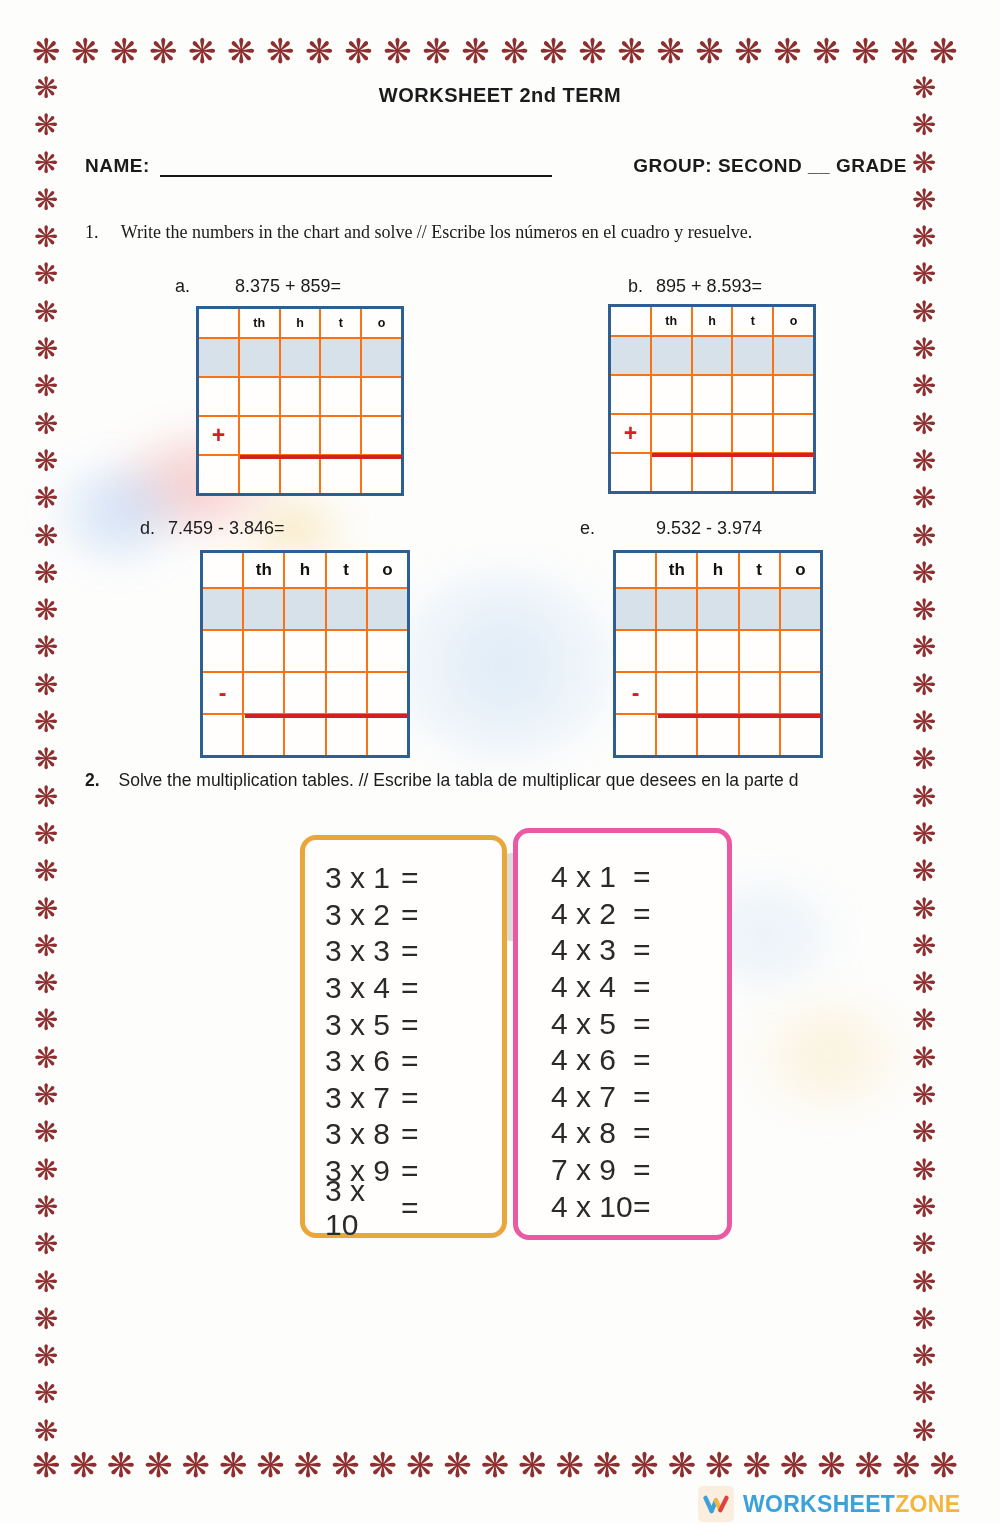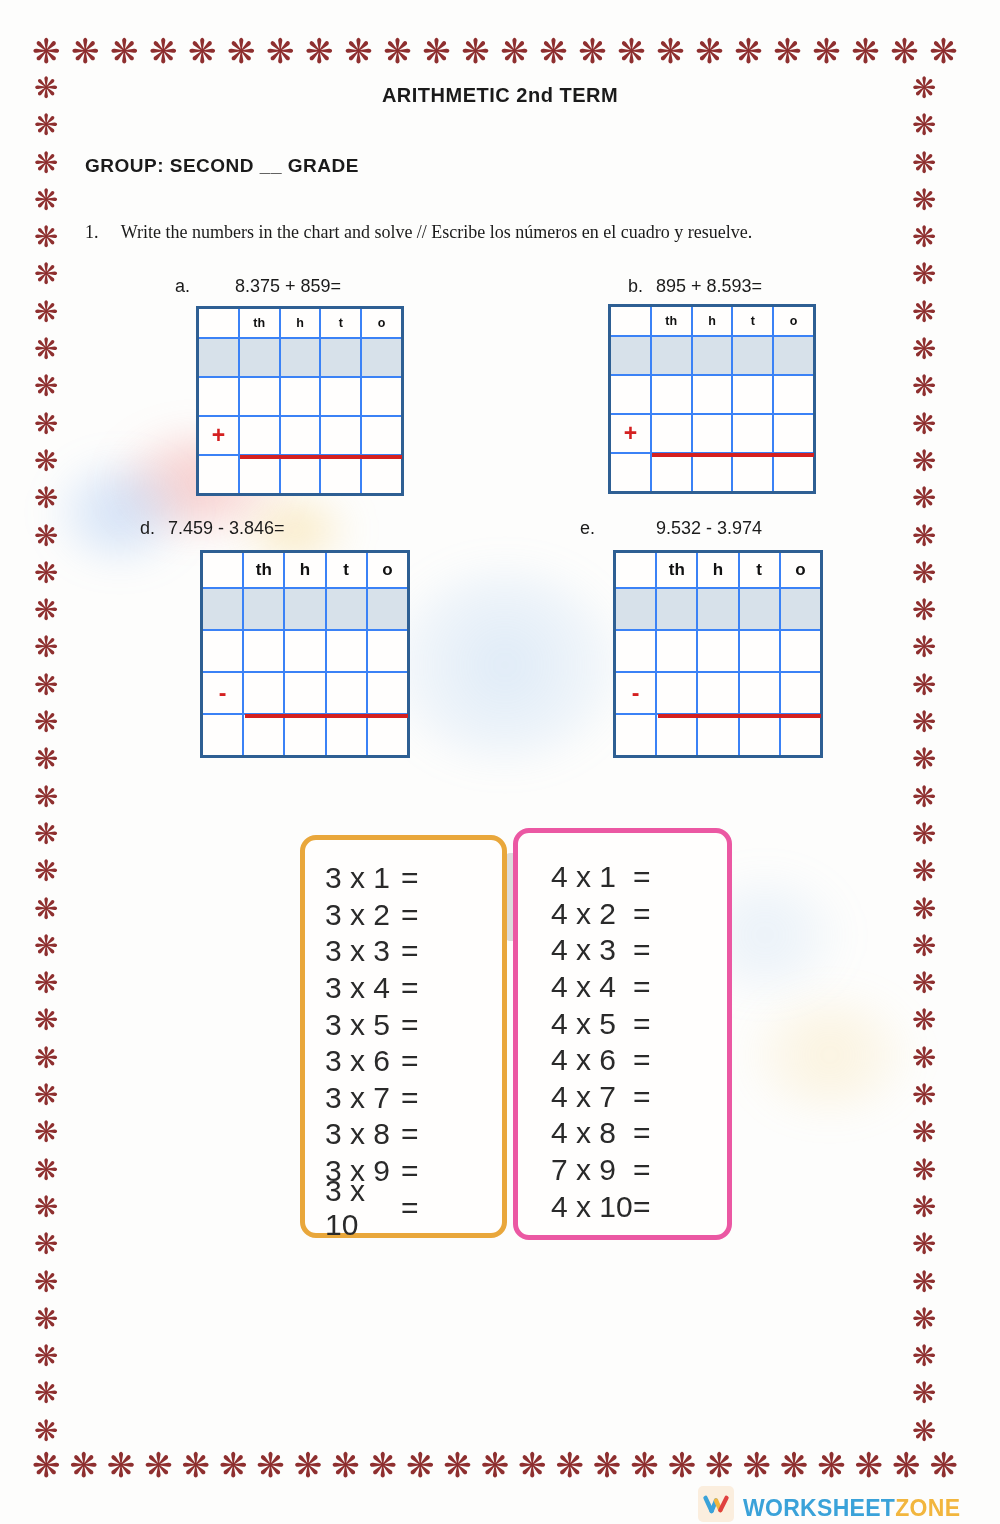--- a/index.html
+++ b/index.html
@@ -40,21 +40,21 @@
   .q1 .qnum{margin-right:18px;}
 
   
   .chart-title{position:absolute;font-size:18px;z-index:1;white-space:nowrap;}
   .t-a{left:175px;top:276px;} .t-a .c-expr{margin-left:40px;}
   .t-b{left:628px;top:276px;} .t-b .c-expr{margin-left:8px;}
   .t-d{left:140px;top:518px;} .t-d .c-expr{margin-left:8px;}
   .t-e{left:580px;top:518px;} .t-e .c-expr{margin-left:56px;}
 
   .pv-grid{position:absolute;display:grid;grid-template-columns:repeat(5,1fr);
-    gap:2px;background:#3b82f6;border:3px solid #2e5f93;z-index:1;}
+    gap:2px;background:#f97316;border:3px solid #2e5f93;z-index:1;}
   .g-a{left:196px;top:306px;width:202px;}
   .g-b{left:608px;top:304px;width:202px;}
   .g-d{left:200px;top:550px;width:204px;}
   .g-e{left:613px;top:550px;width:204px;}
   .grid-sm{grid-template-rows:28px 37px 37px 37px 37px;}
   .grid-lg{grid-template-rows:34px 40px 40px 40px 40px;}
   .pv-grid .cell{background:#fffefd;display:flex;align-items:center;justify-content:center;}
   .pv-grid .cell.shade{background:#d7e1ea;}
   .pv-grid .cell.hdr{font-weight:700;color:#111;}
   .grid-sm .cell.hdr{font-size:12.5px;}
@@ -73,21 +73,21 @@
   .flap{position:absolute;left:506px;top:853px;width:16px;height:88px;background:#dcdcdc;border-radius:4px;z-index:1;}
   .mbox{position:absolute;background:#fffefd;border-radius:16px;z-index:2;box-sizing:border-box;}
   #table-3{left:300px;top:835px;width:207px;height:403px;border:5px solid #e9a73b;padding:20px 0 0 20px;}
   #table-4{left:513px;top:828px;width:219px;height:412px;border:5px solid #eb58a3;padding:26px 0 0 33px;}
   .mrow{height:36.6px;display:flex;align-items:center;font-size:30px;color:#2a2a2a;}
   #table-3 .lhs{width:76px;}
   #table-4 .lhs{width:82px;}
   .eq{font-weight:400;}
 
   
-  .footer{position:absolute;left:698px;top:1486px;display:flex;align-items:flex-end;gap:9px;z-index:3;}
+  .footer{position:absolute;left:698px;top:1486px;display:flex;align-items:center;gap:9px;z-index:3;}
   .logo-sq{width:36px;height:36px;background:#fbeede;border-radius:5px;display:flex;align-items:center;justify-content:center;}
   .brand{font-size:23px;font-weight:700;letter-spacing:.3px;white-space:nowrap;}
   .brand .b1{color:#3aa2d9;}
   .brand .b2{color:#f2b63e;}
 </style>
 </head>
 <body>
 
 <div class="blob blob-pink"></div>
 <div class="blob blob-blue1"></div>
@@ -221,23 +221,27 @@
     <span class="flower">❋</span>
     <span class="flower">❋</span>
     <span class="flower">❋</span>
     <span class="flower">❋</span>
     <span class="flower">❋</span>
     <span class="flower">❋</span>
     <span class="flower">❋</span>
     <span class="flower">❋</span>
   </div>
 
-<div class="title">ARITHMETIC 2nd TERM</div>
+<div class="title">WORKSHEET 2nd TERM</div>
 
 <div class="name-row">
+  <span class="name-left">
+    <span>NAME:</span>
+    <span class="name-line"></span>
+  </span>
   <span>GROUP: SECOND __ GRADE</span>
 </div>
 
 <div class="q1">
   <span class="qnum">1.</span>
   <span>Write the numbers in the chart and solve // Escribe los números en el cuadro y resuelve.</span>
 </div>
 
 <div class="chart-title t-a">
   <span class="c-label">a.</span>
@@ -365,20 +369,24 @@
     <div class="cell"></div>
     <div class="cell"></div>
     <div class="cell"></div>
     <div class="cell"></div>
     <div class="cell"></div>
     <div class="cell"></div>
     <div class="redline"></div>
   </div>
 
 <div class="q2">
+  <div class="l1">
+    <span class="qnum">2.</span>
+    <span>Solve the multiplication tables. // Escribe la tabla de multiplicar que desees en la parte d</span>
+  </div>
 </div>
 
 <div class="flap"></div>
 <div class="mbox" id="table-3" style="border-color: rgb(233, 167, 59);">
     <div class="mrow">
       <span class="lhs">3 x 1</span>
       <span class="eq">=</span>
     </div>
     <div class="mrow">
       <span class="lhs">3 x 2</span>

